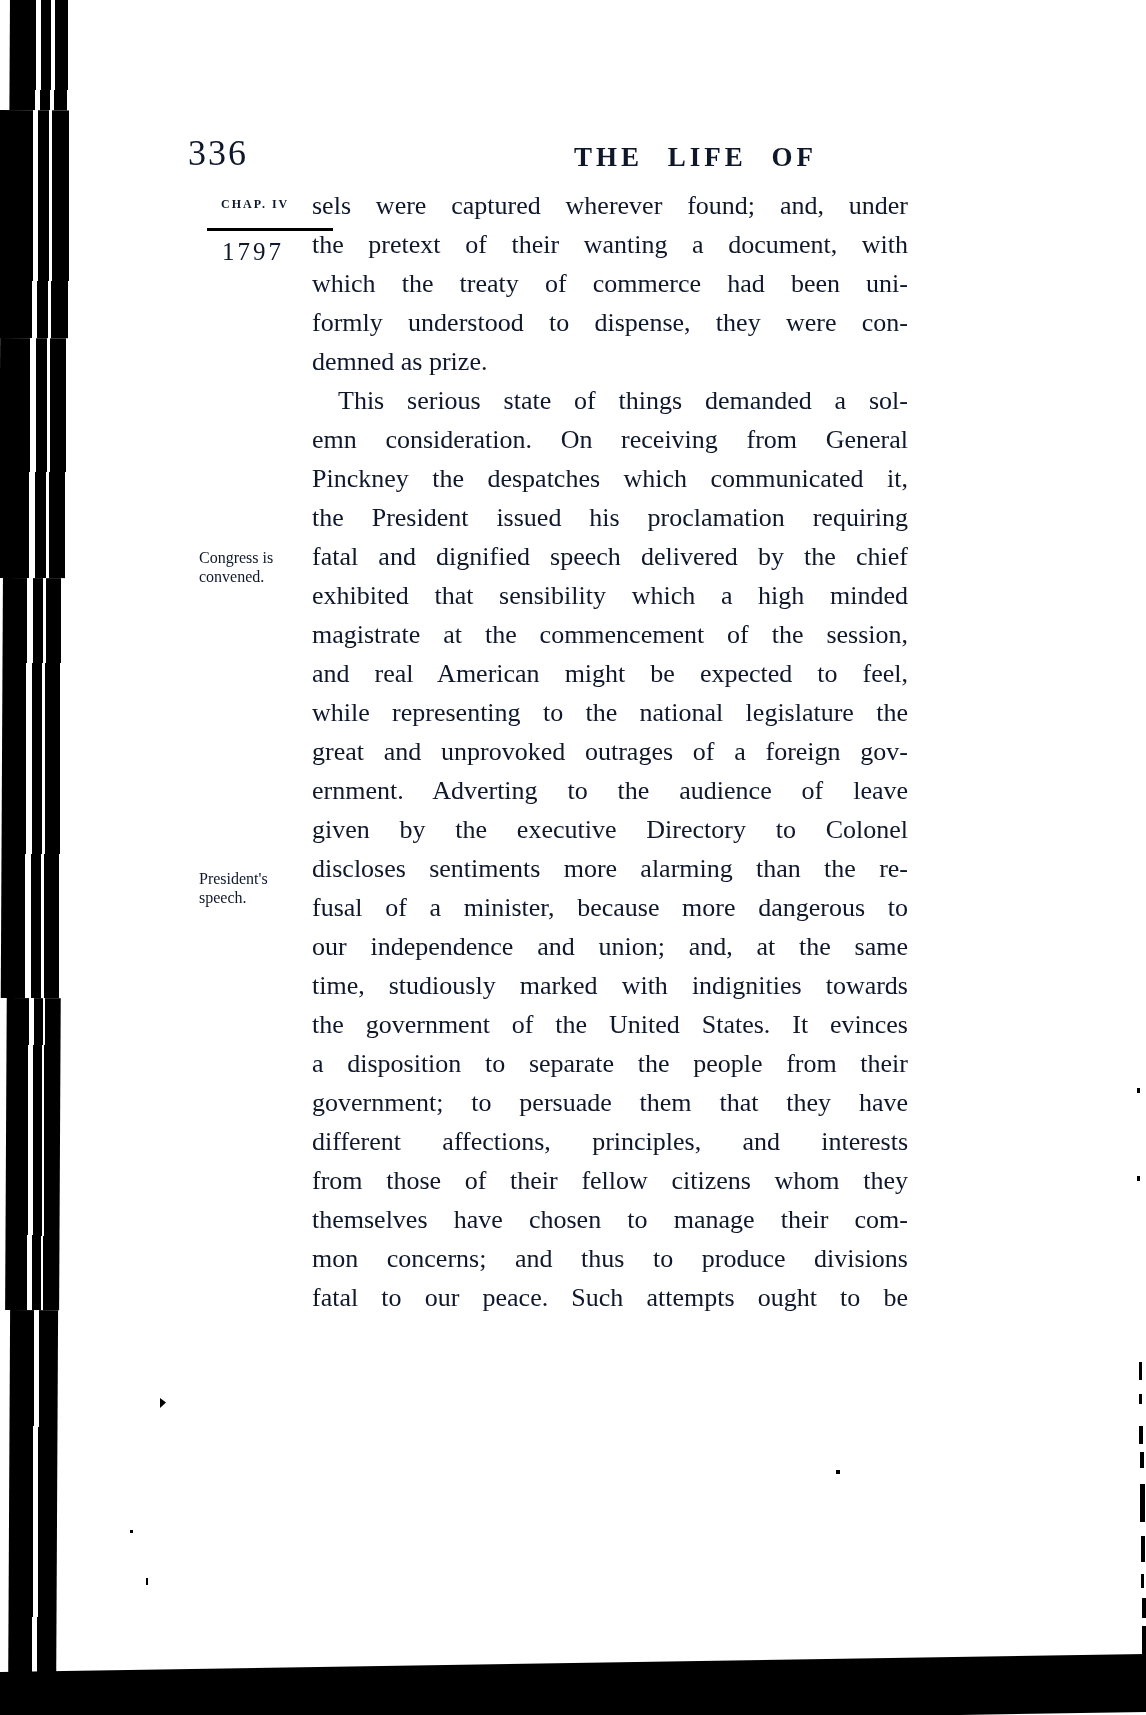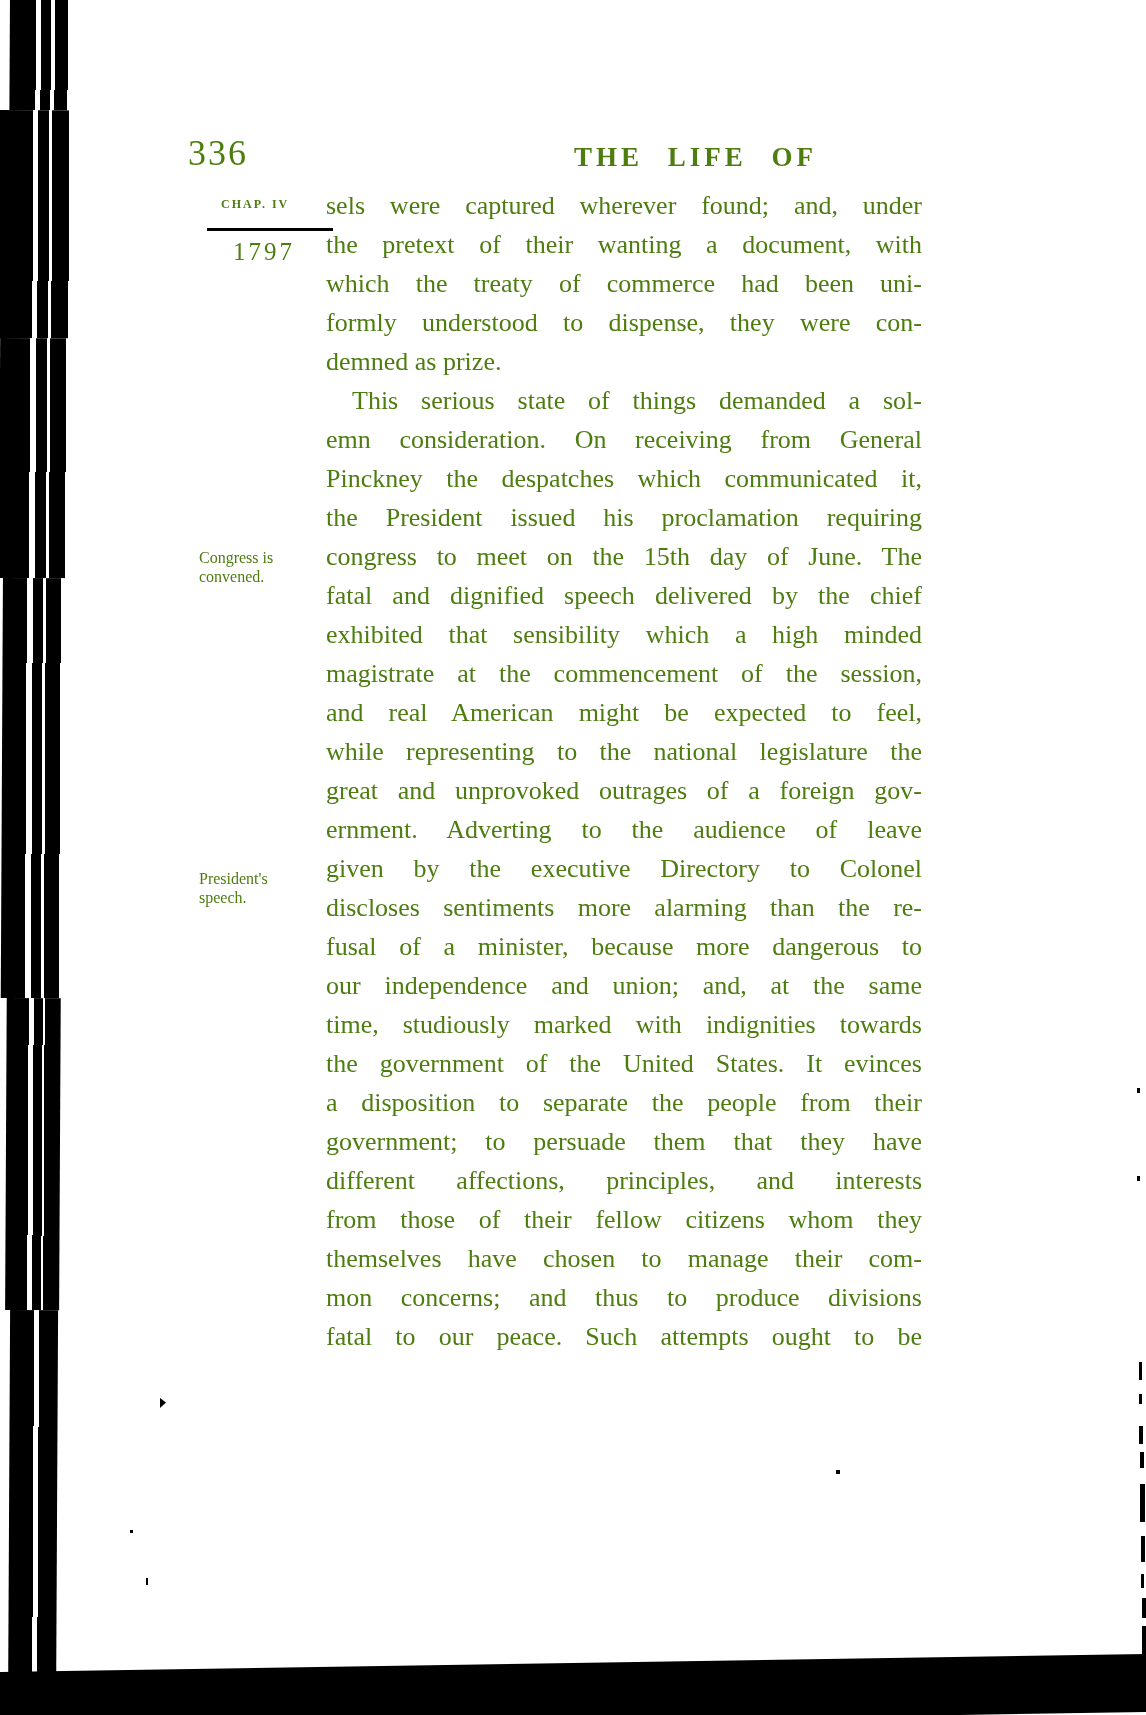--- a/index.html
+++ b/index.html
@@ -2,21 +2,21 @@
 <html><head>
 <meta charset="utf-8">
 <style>
   html,body{margin:0;padding:0;background:#888;}
   .page{
     position:relative;
     width:1146px;height:1715px;
     background:#ffffff;
     overflow:hidden;
     font-family:"Liberation Serif","DejaVu Serif",serif;
-    color:#4d7c0f;
+    color:#0f172a;
   }
   
   .binding{position:absolute;top:-6px;left:0;width:110px;height:1730px;transform:rotate(0.3deg);transform-origin:top left;}
   .bseg{position:absolute;}
   .bseg.a{top:0;height:116px;left:10px;width:66px;
     background:linear-gradient(90deg,#000 0 26px,#fff 26px 31px,#000 31px 41px,#fff 41px 45px,#000 45px 58px,#fff 58px 66px);}
   .bseg.b{top:116px;height:228px;left:0;width:76px;
     background:linear-gradient(90deg,#000 0 34px,#fff 34px 39px,#000 39px 50px,#fff 50px 53px,#000 53px 70px,#fff 70px 76px);}
   .bseg.c{top:344px;height:240px;left:2px;width:72px;
     background:linear-gradient(90deg,#000 0 30px,#fff 30px 36px,#000 36px 47px,#fff 47px 50px,#000 50px 66px,#fff 66px 72px);}
@@ -45,25 +45,25 @@
   .speck{position:absolute;background:#000;}
   .s1{left:160px;top:1398px;width:6px;height:10px;clip-path:polygon(0 0,100% 45%,0 100%);}
   .s2{left:836px;top:1470px;width:4px;height:4px;}
   .s3{left:130px;top:1530px;width:3px;height:3px;}
   .s4{left:146px;top:1578px;width:2px;height:7px;}
   
   .page-number{position:absolute;left:188px;top:132px;font-size:36px;letter-spacing:2px;}
   .running-header{position:absolute;left:574px;top:142px;font-size:27px;font-weight:bold;letter-spacing:4px;word-spacing:14px;}
   .chap{position:absolute;left:221px;top:197px;font-size:12px;font-weight:bold;letter-spacing:2px;}
   .chap-rule{position:absolute;left:207px;top:228px;width:126px;height:3px;background:#000;}
-  .year{position:absolute;left:233px;top:238px;font-size:25px;letter-spacing:3px;}
+  .year{position:absolute;left:222px;top:238px;font-size:25px;letter-spacing:3px;}
   .margin-note{position:absolute;left:199px;width:110px;font-size:16px;font-weight:normal;line-height:19px;}
   .note1{top:548px;}
   .note2{top:869px;}
-  .body-text{position:absolute;left:326px;top:186px;width:596px;font-size:26px;}
+  .body-text{position:absolute;left:312px;top:186px;width:596px;font-size:26px;}
   .body-line{height:39px;line-height:39px;overflow:hidden;}
   .body-line.just{text-align:justify;text-align-last:justify;}
   .body-line.indent{padding-left:26px;}
 </style>
 </head>
 <body>
 
 <div class="page">
 
   <div class="binding">
@@ -114,21 +114,20 @@
   <div class="body-text">
       <div class="body-line just">sels were captured wherever found; and, under</div>
       <div class="body-line just">the pretext of their wanting a document, with</div>
       <div class="body-line just">which the treaty of commerce had been uni-</div>
       <div class="body-line just">formly understood to dispense, they were con-</div>
       <div class="body-line">demned as prize.</div>
       <div class="body-line just indent">This serious state of things demanded a sol-</div>
       <div class="body-line just">emn consideration.  On receiving from General</div>
       <div class="body-line just">Pinckney the despatches which communicated it,</div>
       <div class="body-line just">the President issued his proclamation requiring</div>
-      <div class="body-line just">congress to meet on the 15th day of June.  The</div>
       <div class="body-line just">fatal and dignified speech delivered by the chief</div>
       <div class="body-line just">exhibited that sensibility which a high minded</div>
       <div class="body-line just">magistrate at the commencement of the session,</div>
       <div class="body-line just">and real American might be expected to feel,</div>
       <div class="body-line just">while representing to the national legislature the</div>
       <div class="body-line just">great and unprovoked outrages of a foreign gov-</div>
       <div class="body-line just">ernment.  Adverting to the audience of leave</div>
       <div class="body-line just">given by the executive Directory to Colonel</div>
       <div class="body-line just">discloses sentiments more alarming than the re-</div>
       <div class="body-line just">fusal of a minister, because more dangerous to</div>

